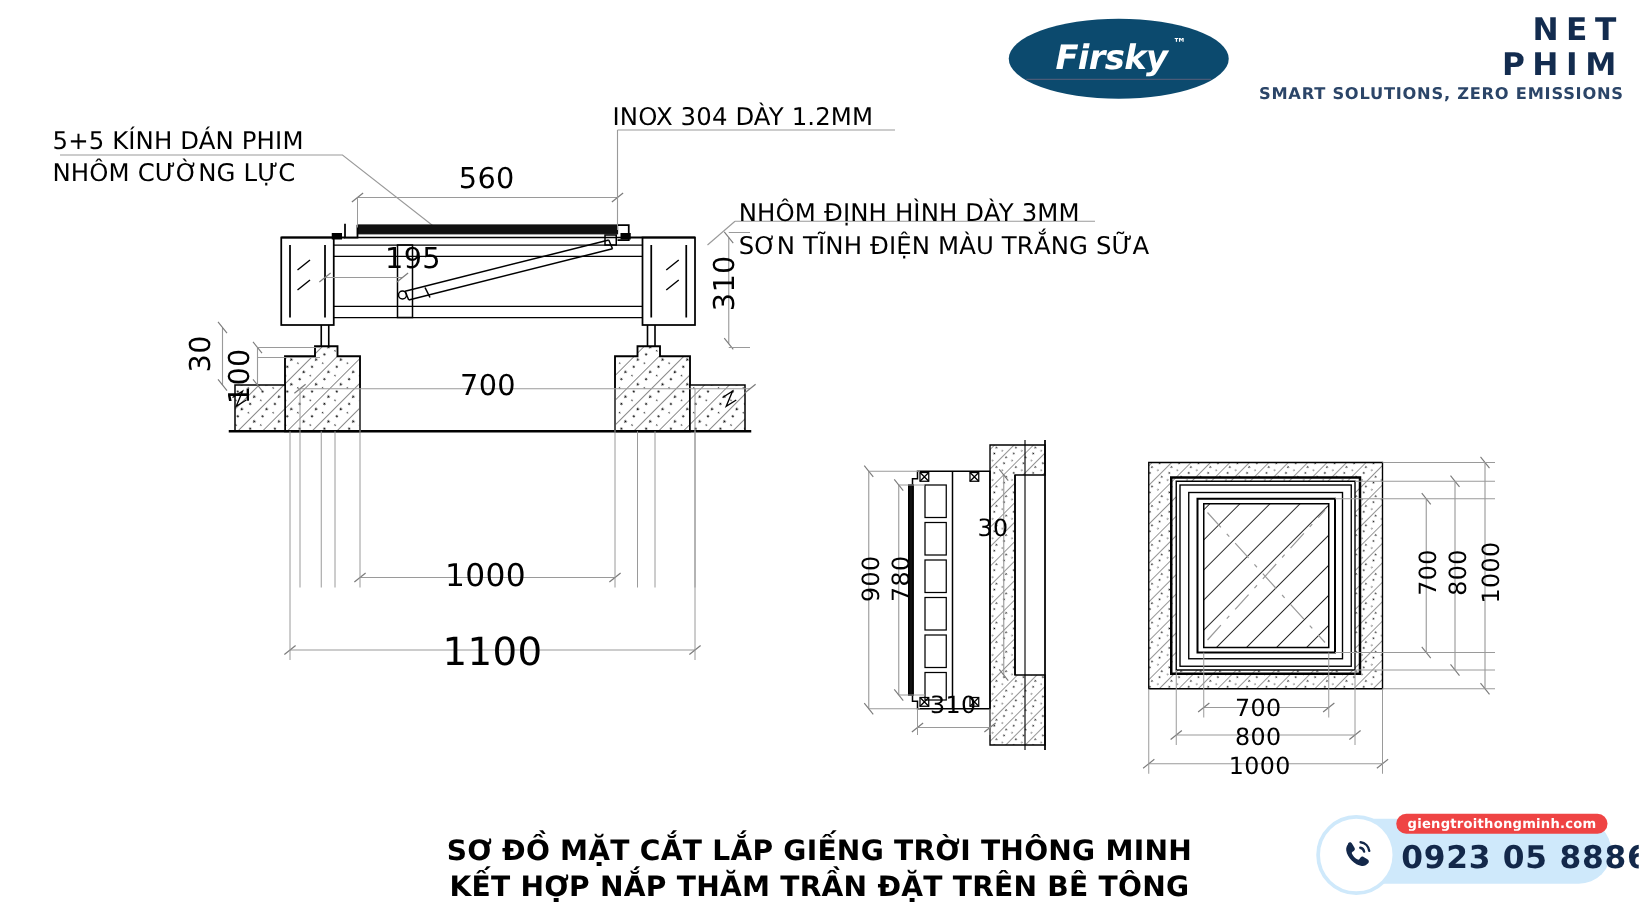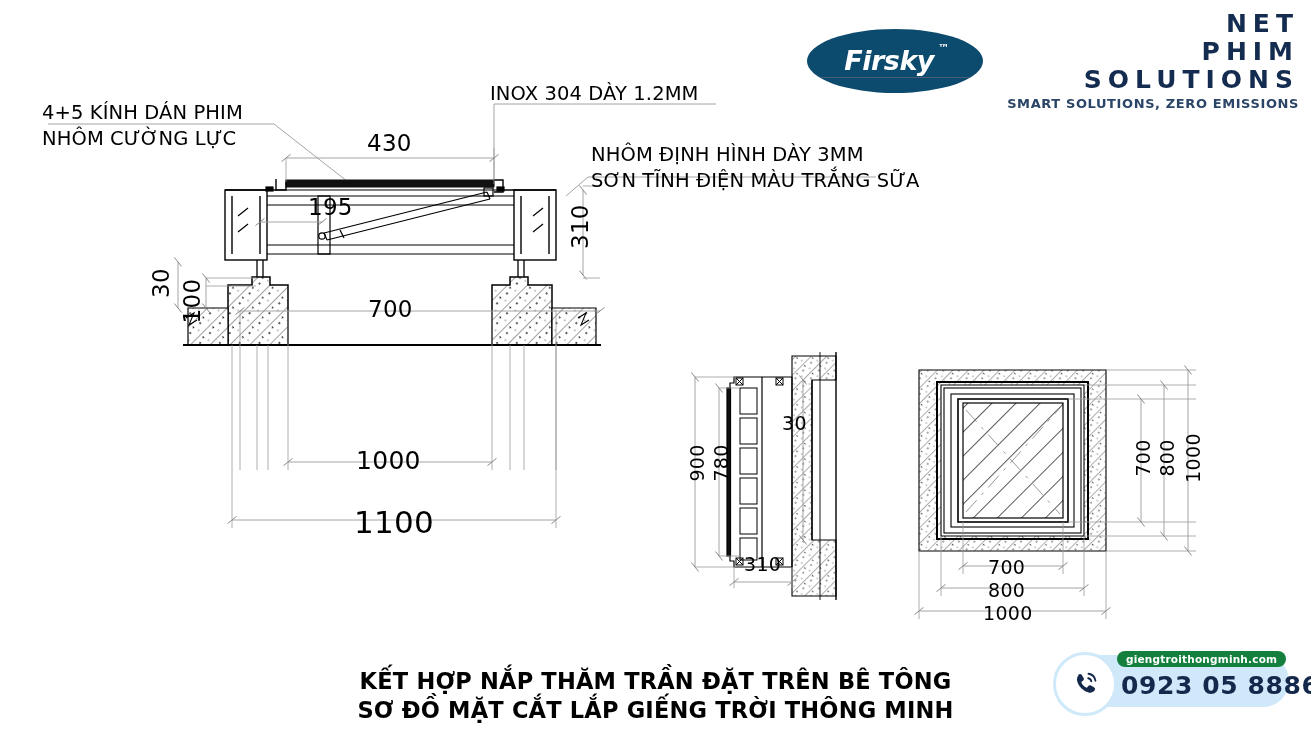--- a/index.html
+++ b/index.html
@@ -54,21 +54,21 @@
   
   .phone-badge{
     position:absolute;left:1057px;top:655px;width:232px;height:52px;
     background:#cfe9fb;border-radius:26px;display:flex;align-items:center;
   }
   .phone-circle{
     position:absolute;left:-4px;top:-3px;width:58px;height:58px;border-radius:50%;
     background:#fff;border:3px solid #cfe9fb;display:flex;align-items:center;justify-content:center;
   }
   .phone-site{
-    position:absolute;left:60px;top:-4px;background:#15803d;color:#fff;
+    position:absolute;left:60px;top:-4px;background:#ef4444;color:#fff;
     font-size:10.5px;font-weight:bold;padding:2px 9px;border-radius:9px;white-space:nowrap;
     letter-spacing:0.2px;
   }
   .phone-num{
     position:absolute;left:64px;top:16px;color:#13284a;font-size:25px;font-weight:bold;
     letter-spacing:0.6px;white-space:nowrap;
   }
 </style>
 </head>
 <body>
@@ -77,21 +77,20 @@
 
   <div class="brand-wrap">
     <div class="firsky-ellipse">
       <span class="fs-text">Firsky</span>
       <span class="fs-tm">™</span>
       <span class="fs-rule"></span>
     </div>
     <div class="nz">
       <div class="l1">NET</div>
       <div class="l2">PHIM</div>
-      <div class="l3">SOLUTIONS</div>
       <div class="tag">SMART SOLUTIONS, ZERO EMISSIONS</div>
     </div>
   </div>
 
   <svg class="layer" viewBox="0 0 1311 736">
     <defs>
 
       <pattern id="concrete" width="14" height="14" patternUnits="userSpaceOnUse" patternTransform="rotate(45)">
         <rect width="14" height="14" fill="#ffffff"></rect>
         <line x1="0" y1="0" x2="0" y2="14" stroke="#111" stroke-width="0.8"></line>
@@ -326,32 +325,32 @@
           <line x1="1084" y1="536" x2="1084" y2="596"></line>
           <line x1="919" y1="551" x2="919" y2="619"></line>
           <line x1="1106" y1="551" x2="1106" y2="619"></line>
         </g>
       </g>
 
     </g>
   </svg>
 
   <div class="anno l2" style="left:42px;top:100px;">
-    <div>4+5 KÍNH DÁN PHIM</div>
+    <div>5+5 KÍNH DÁN PHIM</div>
     <div>NHÔM CƯỜNG LỰC</div>
   </div>
 
   <div class="anno" style="left:490px;top:82px;">INOX 304 DÀY 1.2MM</div>
 
-  <div class="anno l2" style="left:591px;top:142px;">
+  <div class="anno l2" style="left:591px;top:158px;">
     <div>NHÔM ĐỊNH HÌNH DÀY 3MM</div>
     <div>SƠN TĨNH ĐIỆN MÀU TRẮNG SỮA</div>
   </div>
 
-  <div class="dim" style="left:367px;top:130px;">430</div>
+  <div class="dim" style="left:367px;top:130px;">560</div>
   <div class="dim" style="left:272px;top:194px;margin-left:36px;">195</div>
   <div class="dim rot" style="left:560px;top:216px;width:40px;text-align:center;">310</div>
   <div class="dim rot" style="left:141px;top:270px;width:40px;text-align:center;">30</div>
   <div class="dim rot" style="left:168px;top:288px;width:48px;text-align:center;">100</div>
   <div class="dim" style="left:368px;top:296px;">700</div>
   <div class="dim" style="left:356px;top:446px;font-size:25px;">1000</div>
   <div class="dim" style="left:354px;top:504px;font-size:31px;">1100</div>
 
   <div class="dim rot sm" style="left:677px;top:452px;width:40px;text-align:center;">900</div>
   <div class="dim rot sm" style="left:701px;top:452px;width:40px;text-align:center;">780</div>
@@ -359,22 +358,22 @@
   <div class="dim sm" style="left:744px;top:553px;">310</div>
 
   <div class="dim rot sm" style="left:1123px;top:447px;width:40px;text-align:center;">700</div>
   <div class="dim rot sm" style="left:1147px;top:447px;width:40px;text-align:center;">800</div>
   <div class="dim rot sm" style="left:1167px;top:447px;width:52px;text-align:center;">1000</div>
   <div class="dim sm" style="left:988px;top:556px;">700</div>
   <div class="dim sm" style="left:988px;top:579px;">800</div>
   <div class="dim sm" style="left:983px;top:602px;">1000</div>
 
   <div class="title-block" style="bottom:10px;">
+    <div>SƠ ĐỒ MẶT CẮT LẮP GIẾNG TRỜI THÔNG MINH</div>
     <div>KẾT HỢP NẮP THĂM TRẦN ĐẶT TRÊN BÊ TÔNG</div>
-    <div>SƠ ĐỒ MẶT CẮT LẮP GIẾNG TRỜI THÔNG MINH</div>
   </div>
 
   <div class="phone-badge">
     <div class="phone-circle">
       <svg width="34" height="34" viewBox="0 0 34 34">
         <path d="M10.5 7.5c1.3-1.1 2.6-0.6 3.3 0.6l1.8 3c0.6 1 0.3 1.9-0.6 2.6l-1.2 0.9c-0.4 0.3-0.5 0.7-0.3 1.2 0.8 2 2.6 3.9 4.7 4.8 0.5 0.2 0.9 0.1 1.2-0.3l0.9-1.2c0.7-0.9 1.6-1.2 2.6-0.6l3 1.8c1.2 0.7 1.7 2 0.6 3.3-1.3 1.5-3.1 2.4-5.1 2.1-5.6-0.8-11.6-6.8-12.4-12.4-0.3-2 0.6-3.8 1.5-5.1z" fill="#13284a"></path>
         <path d="M20.5 6.8c3.6 0.5 6.4 3.3 6.9 6.9" stroke="#13284a" stroke-width="1.9" fill="none" stroke-linecap="round"></path>
         <path d="M20.2 11.2c1.6 0.3 2.8 1.5 3.1 3.1" stroke="#13284a" stroke-width="1.9" fill="none" stroke-linecap="round"></path>
       </svg>
     </div>

